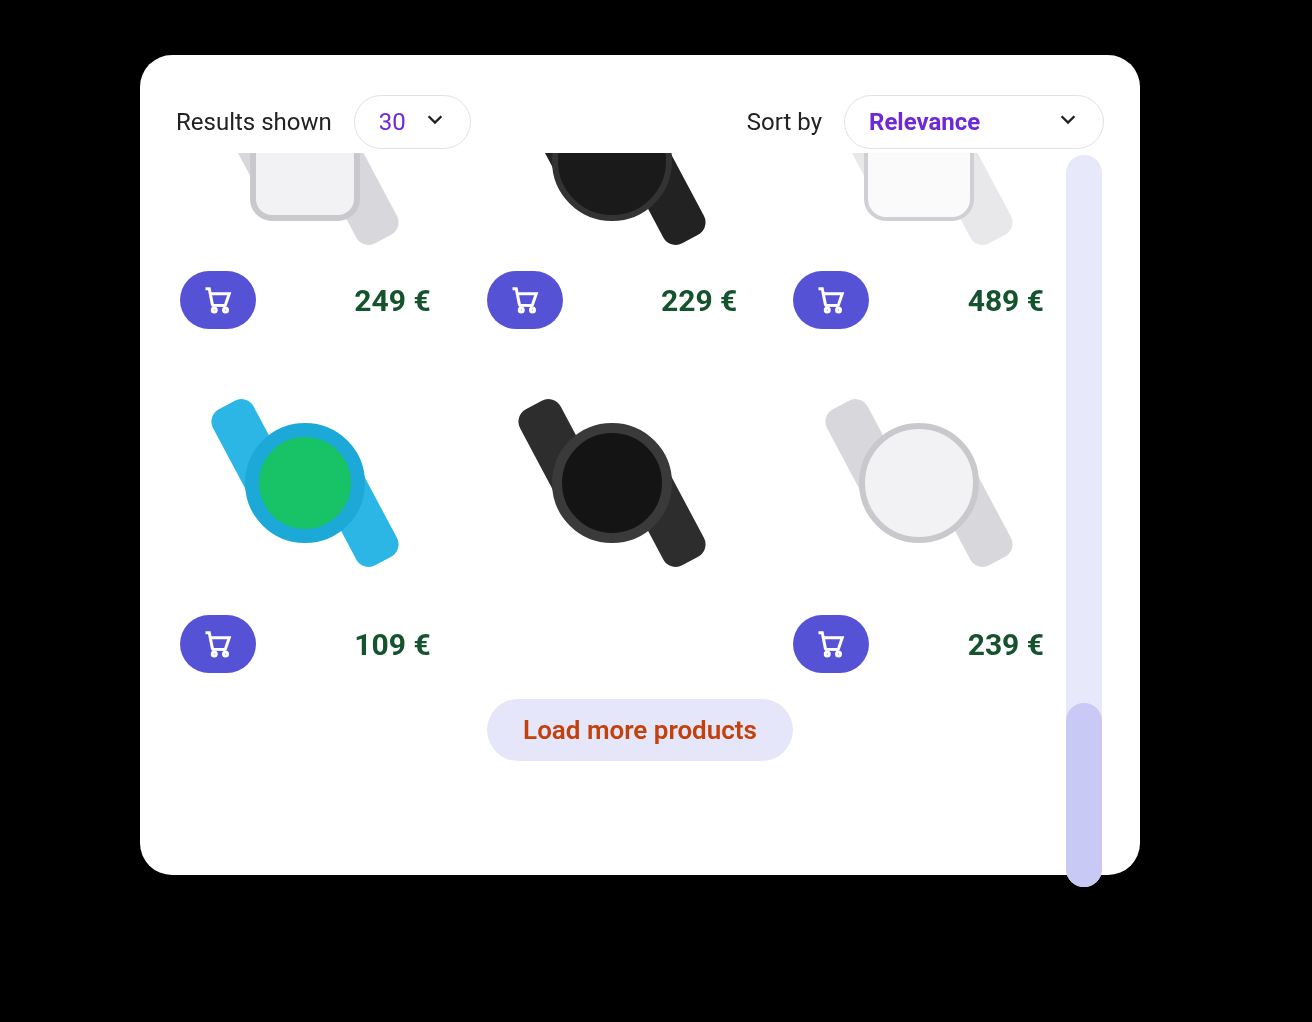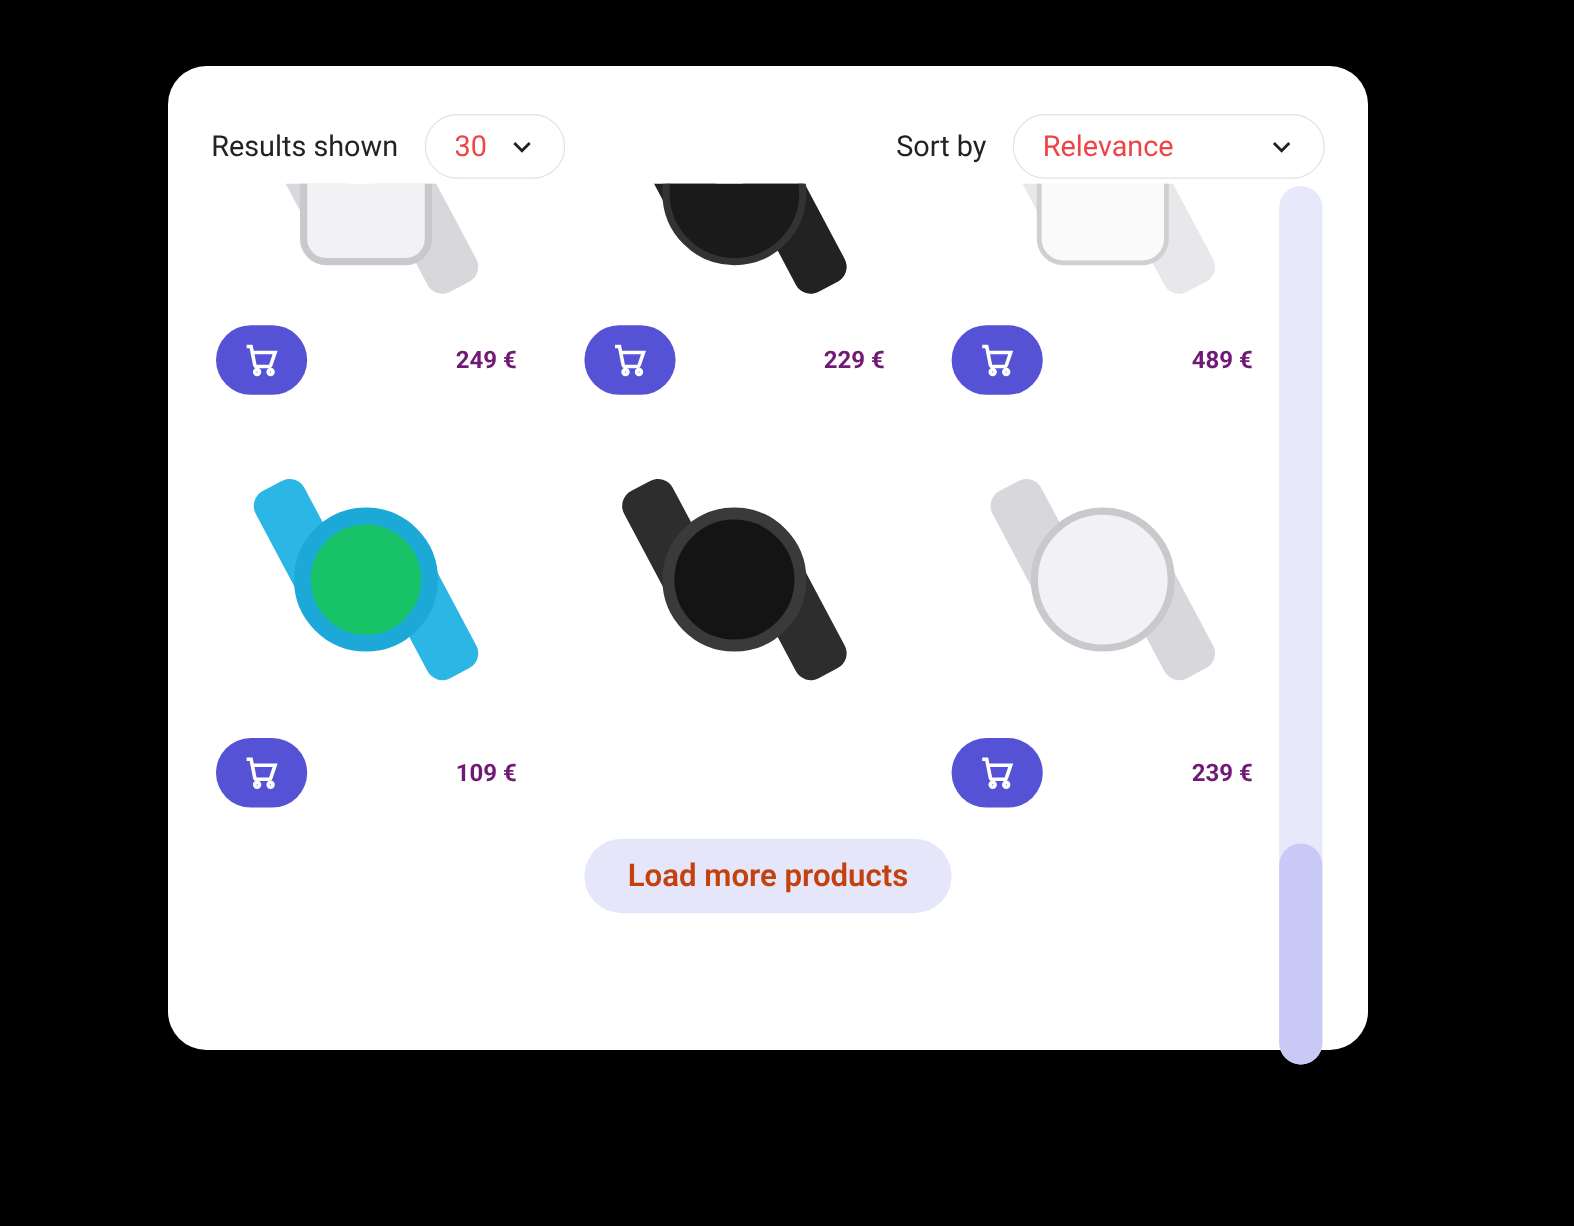--- a/index.html
+++ b/index.html
@@ -29,31 +29,30 @@
     align-items: center;
     gap: 22px;
     margin-bottom: 4px;
   }
   .topbar .label {
     font-size: 24px;
     color: #222;
   }
   .dropdown {
     display: flex;
-    align-items: center;
     gap: 18px;
     border: 1px solid #e2e2e6;
     border-radius: 999px;
     padding: 12px 24px;
     font-size: 24px;
-    color: #ef4444;
+    color: #6d28d9;
     cursor: pointer;
     background: #fff;
   }
-  .dropdown.wide { min-width: 260px; justify-content: space-between; }
+  .dropdown.wide { min-width: 260px; justify-content: space-between; font-weight: bold; }
   .spacer { flex: 1; }
   .chevron {
     width: 22px; height: 22px;
     stroke: #222; stroke-width: 2.6; fill: none;
   }
   .content {
     flex: 1;
     position: relative;
     overflow: hidden;
   }
@@ -91,23 +90,23 @@
   }
   .cart-btn {
     width: 76px; height: 58px;
     background: #5652d6;
     border-radius: 999px;
     display: flex; align-items: center; justify-content: center;
     cursor: pointer;
   }
   .cart-btn svg { width: 30px; height: 30px; stroke: #fff; stroke-width: 2.4; fill: none; }
   .price {
-    font-size: 20px;
+    font-size: 30px;
     font-weight: 700;
-    color: #701a75;
+    color: #14532d;
   }
   .load-more {
     margin: 26px auto 0 auto;
     background: #e6e6fb;
     color: #c2410c;
     font-size: 26px;
     font-weight: 600;
     padding: 16px 36px;
     border-radius: 999px;
     cursor: pointer;

